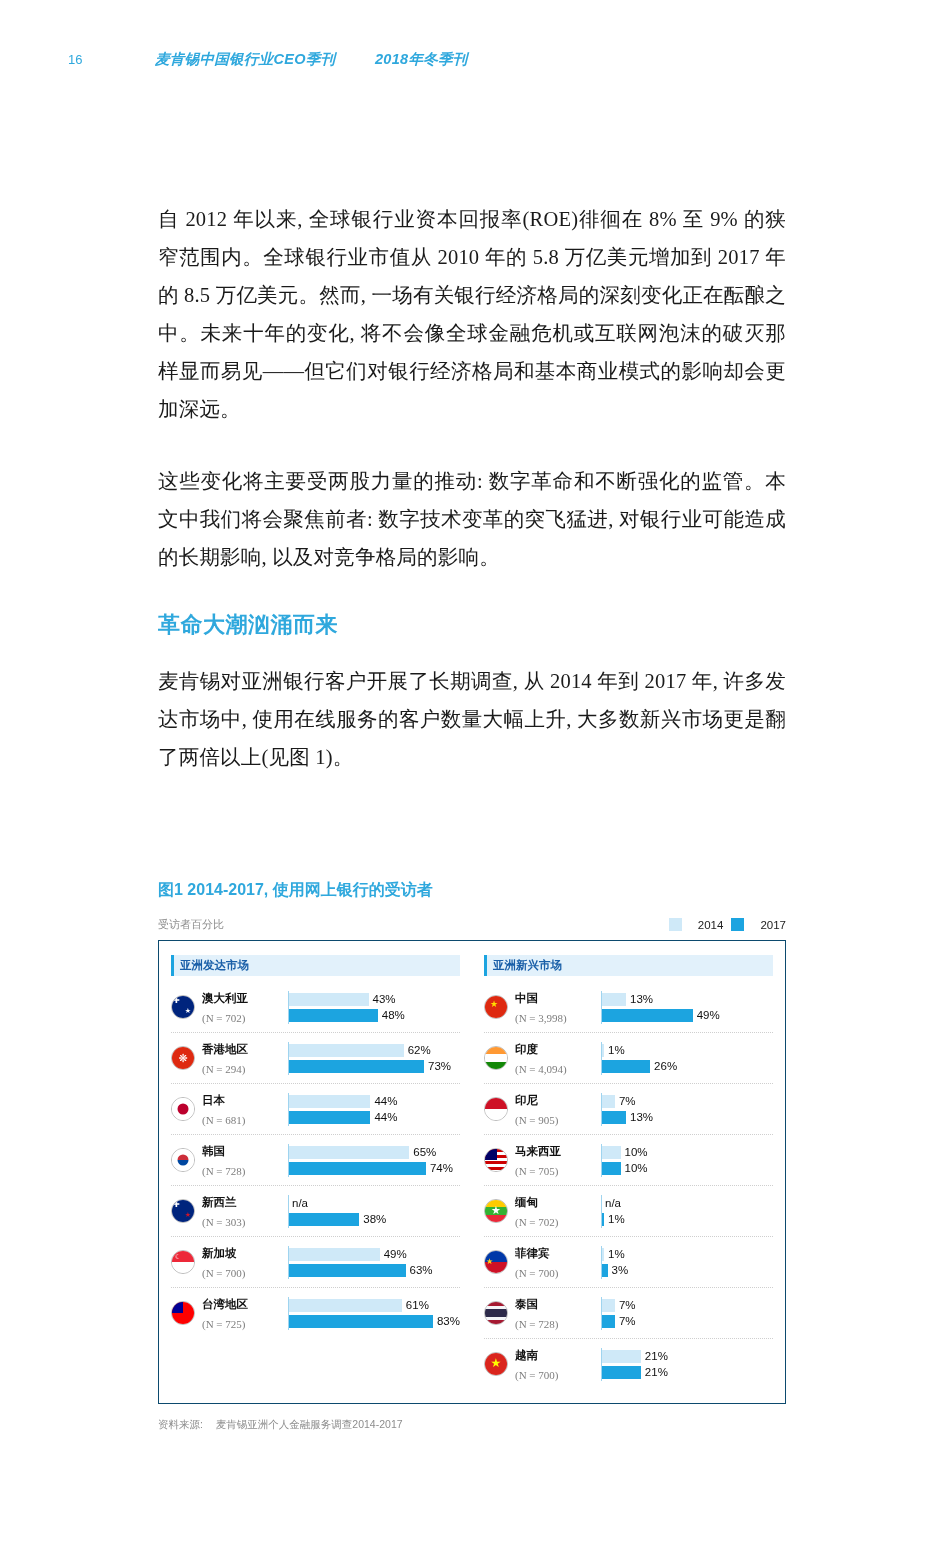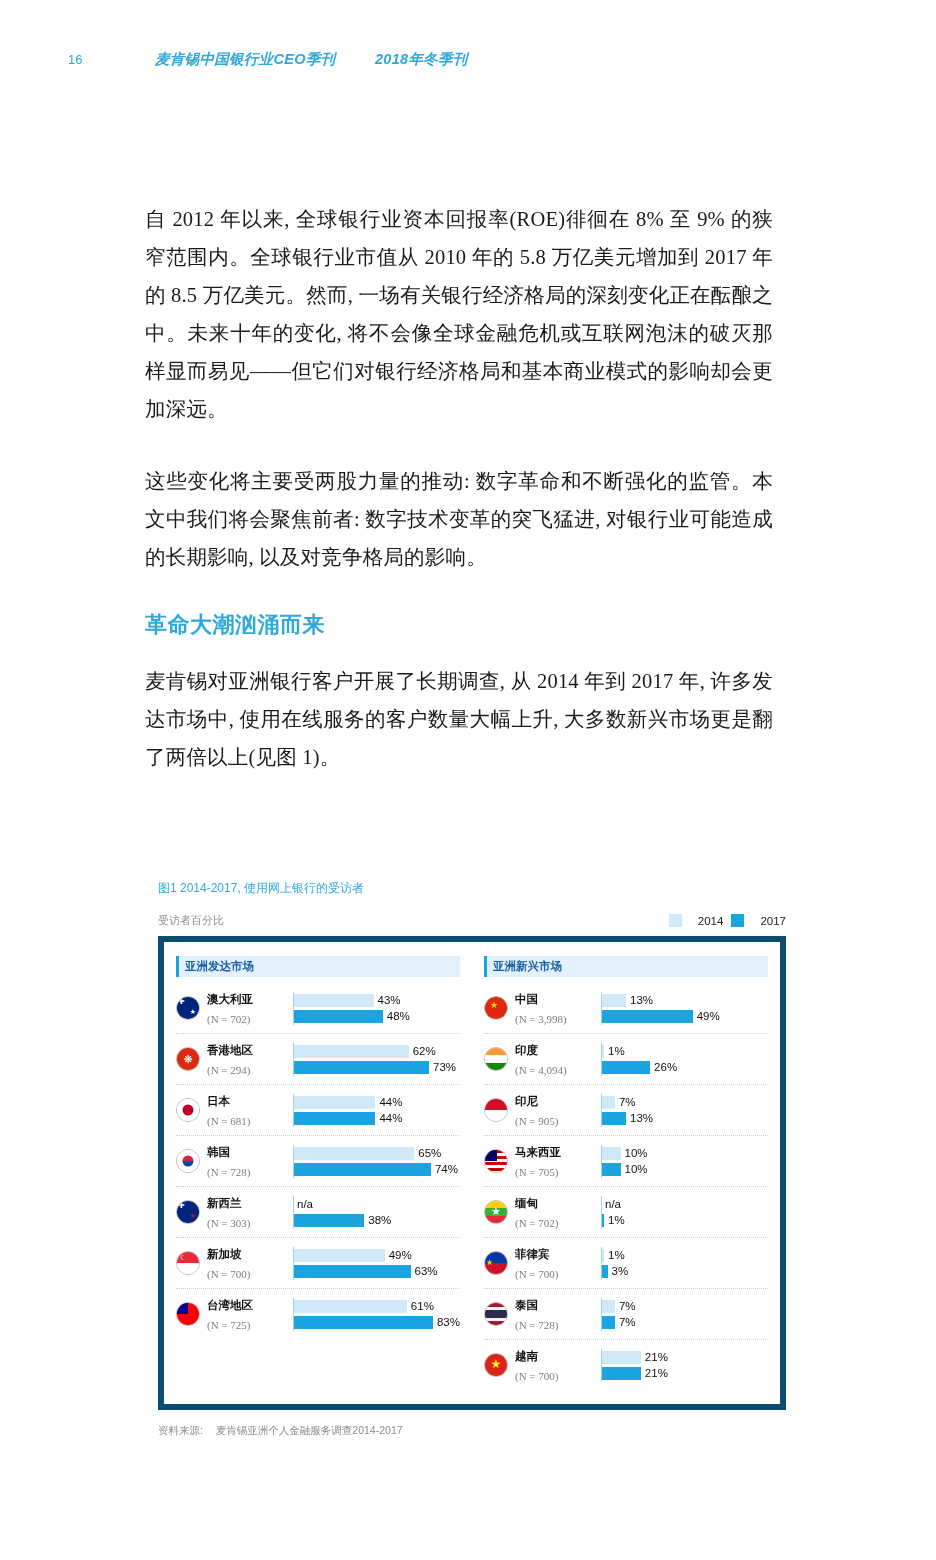--- a/index.html
+++ b/index.html
@@ -51,21 +51,21 @@
     font-size: 14.5px;
     font-weight: bold;
     font-style: italic;
     color: #2fa8dd;
     letter-spacing: 0.3px;
   }
 
   
   .content {
     position: absolute;
-    left: 145px;
+    left: 158px;
     top: 200px;
     width: 628px;
   }
   p.body-par {
     margin: 0 0 34px 0;
     font-size: 20.5px;
     line-height: 38px;
     text-align: justify;
     letter-spacing: 0.2px;
   }
@@ -80,22 +80,22 @@
 
   
   .exhibit {
     position: absolute;
     left: 158px;
     top: 880px;
     width: 628px;
   }
   .exhibit-title {
     font-family: "Liberation Sans", sans-serif;
-    font-size: 12px;
-    font-weight: normal;
+    font-size: 16px;
+    font-weight: bold;
     color: #2fa8dd;
     margin-bottom: 16px;
   }
   .exhibit-subrow {
     display: flex;
     justify-content: space-between;
     align-items: center;
     margin-bottom: 8px;
   }
   .exhibit-unit {
@@ -116,21 +116,21 @@
     width: 13px;
     height: 13px;
     vertical-align: middle;
     margin-right: 4px;
   }
   .legend .lg-item { display:flex; align-items:center;gap:12px; }
   .sw-2014 { background: #cfe9f8; }
   .sw-2017 { background: #1ca4e0; }
 
   .chart-box {
-    border: 6px solid #0c4a6e;
+    border: 1px solid #0c4a6e;
     padding: 14px 12px 14px 12px;
     display: flex;
     gap: 0px;
   }
   .col {
     width: 50%;
     box-sizing: border-box;
   }
   .col.left { padding-right: 12px; }
   .col.right { padding-left: 12px; }

